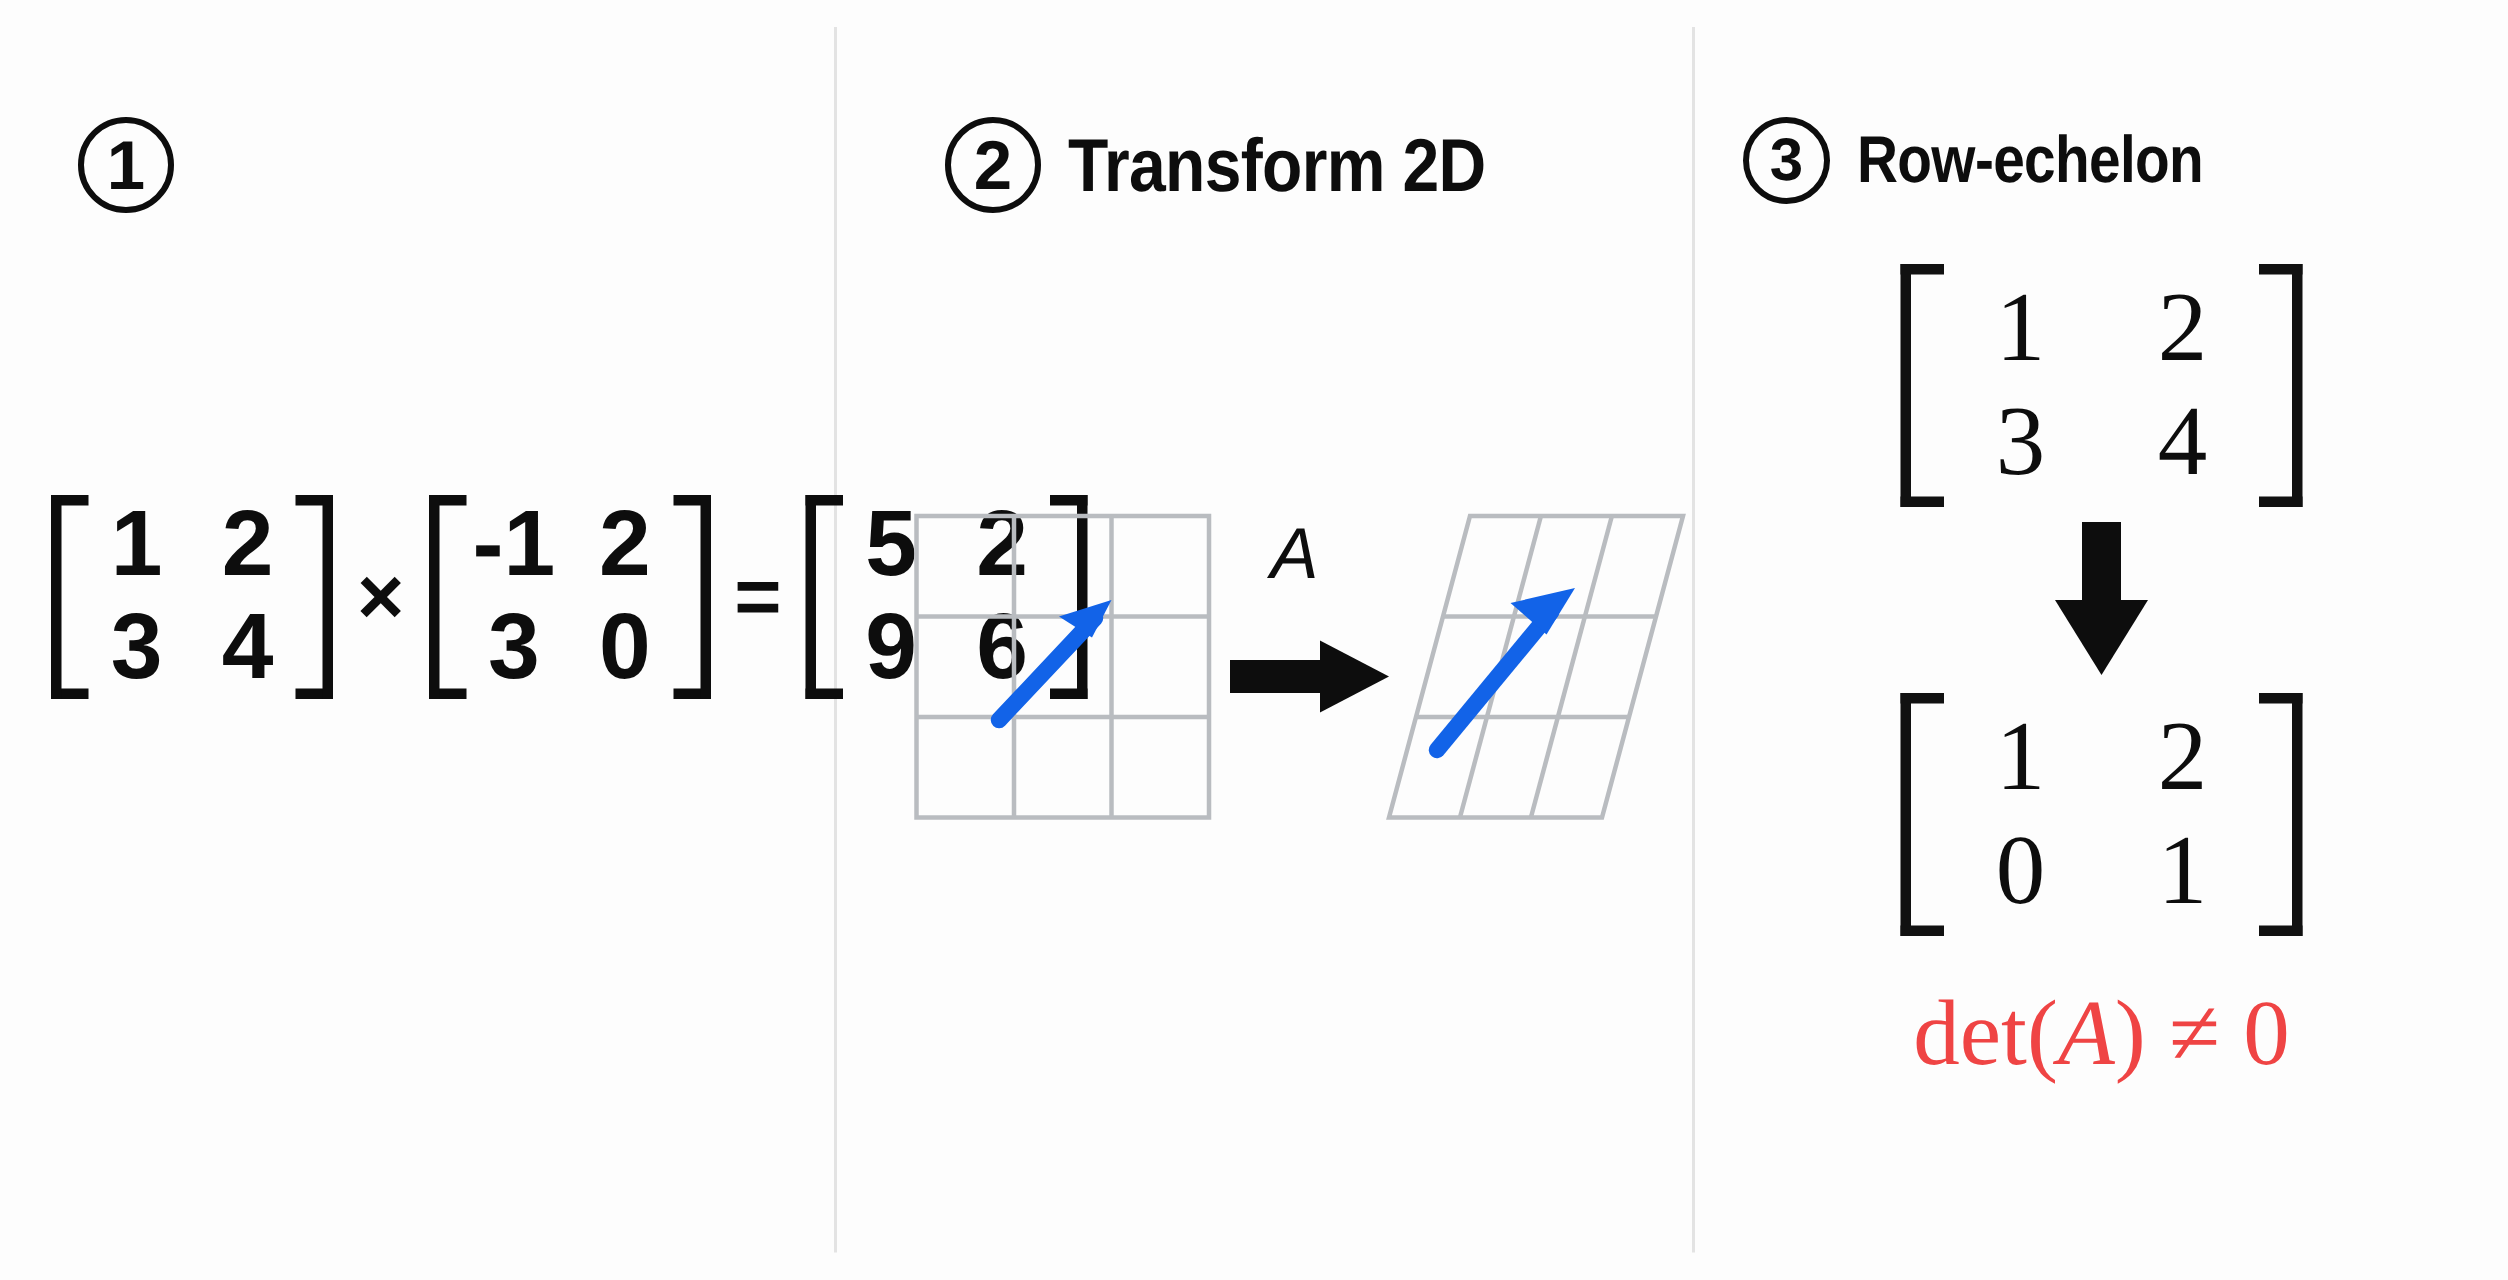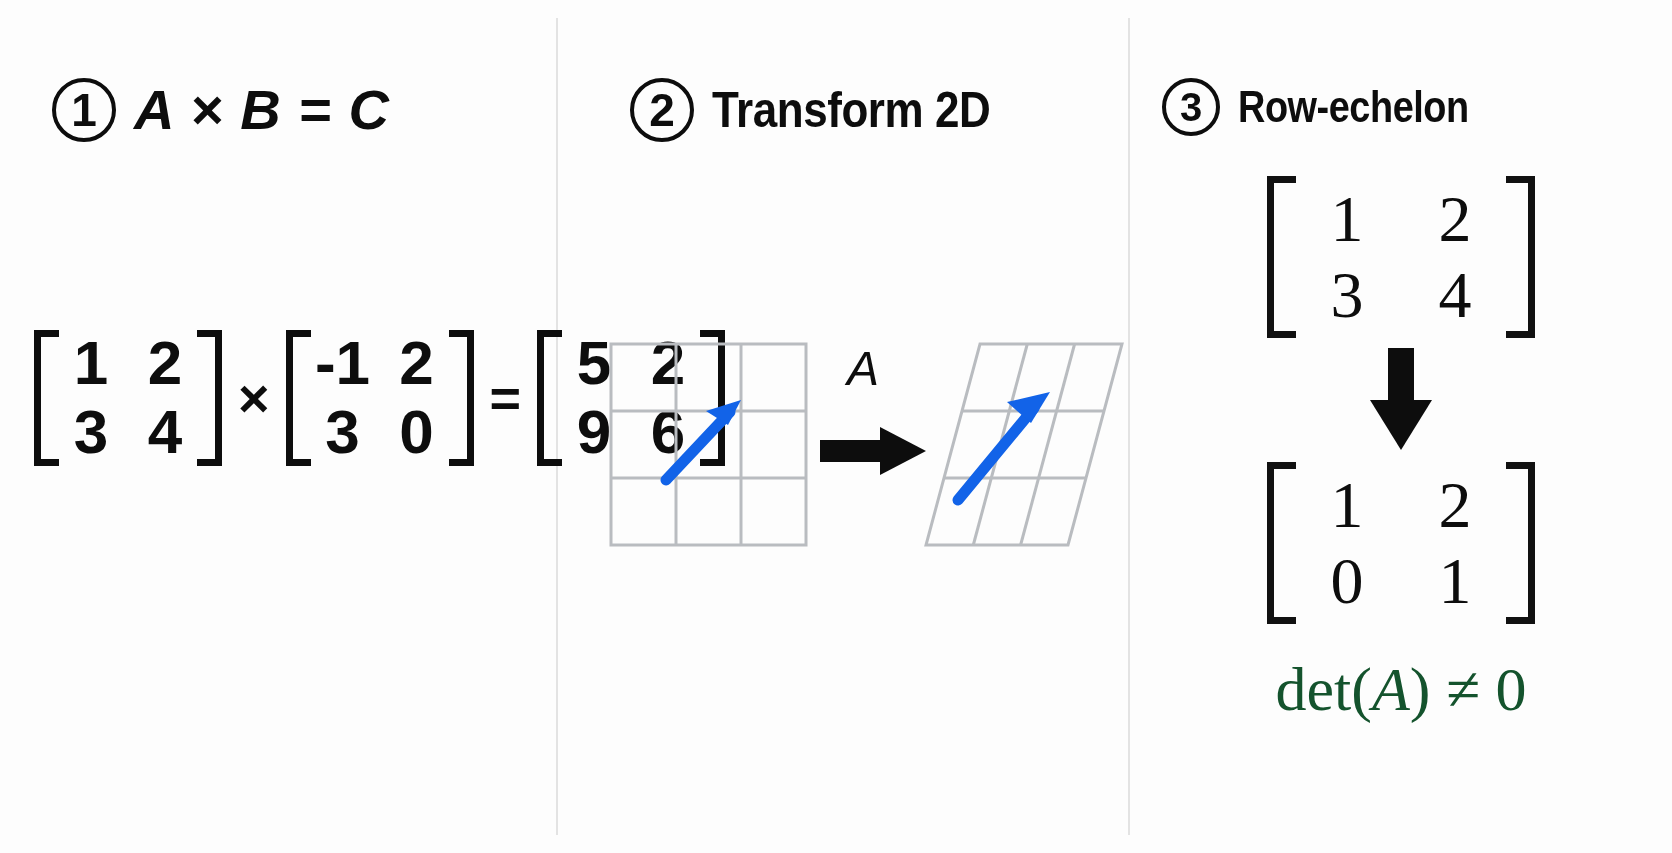--- a/index.html
+++ b/index.html
@@ -138,38 +138,37 @@
     font-weight:400;
     font-size:66px;
     line-height:1.0;
     width:108px;
   }
   #arrow3{margin:10px 0 10px 0;}
   #det3{
     margin-top:30px;
     font-family:"Liberation Serif",serif;
     font-size:62px;
-    color:#14532d;
+    color:#ef4444;
     white-space:nowrap;
     letter-spacing:0px;
   }
   #det3 .it{font-style:italic;}
 </style>
 </head>
 <body>
 
 <div class="board">
 
   <div class="divider" id="div1"></div>
   <div class="divider" id="div2"></div>
 
   <section class="panel" id="panel1">
     <div class="hdr" id="hdr1">
       <div class="num-circle">1</div>
-      <div class="hdr-title">A × B = C</div>
     </div>
 
     <div id="eq1">
 
       <div class="mtx">
         <span class="brk l"></span>
         <div class="mtx-grid">
           <div class="mtx-row">
             <span class="mtx-cell">1</span>
             <span class="mtx-cell">2</span>

